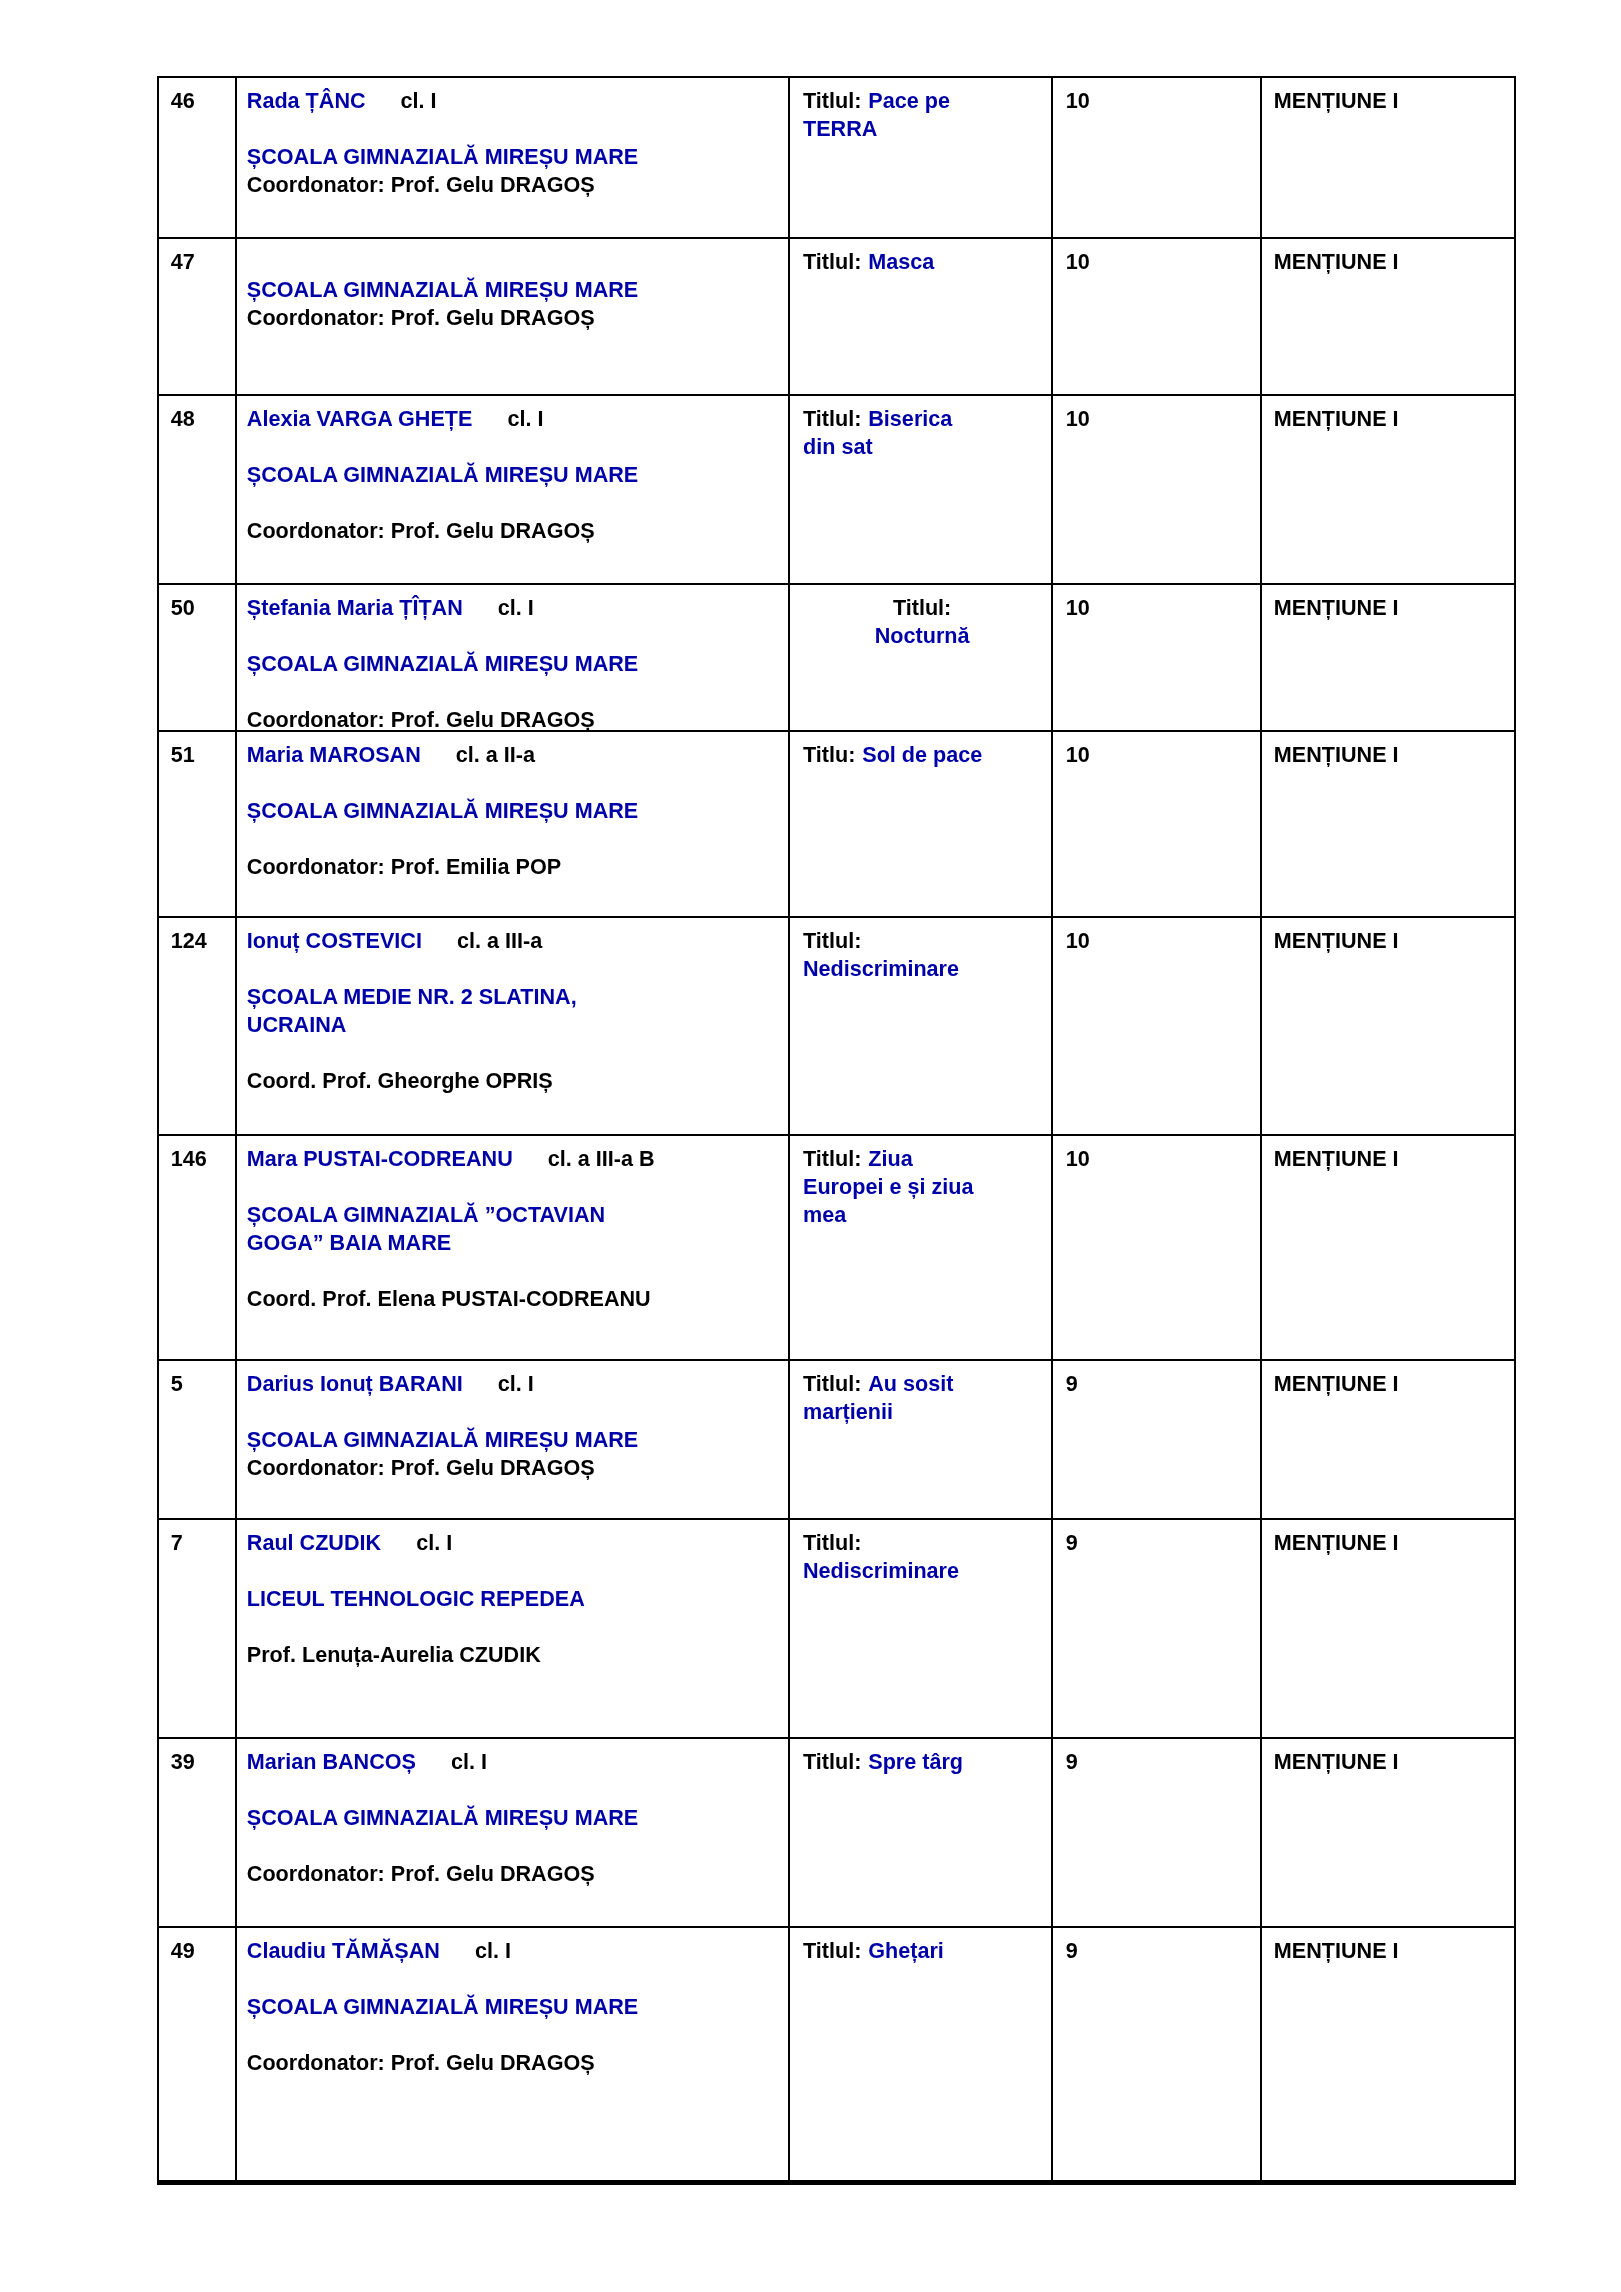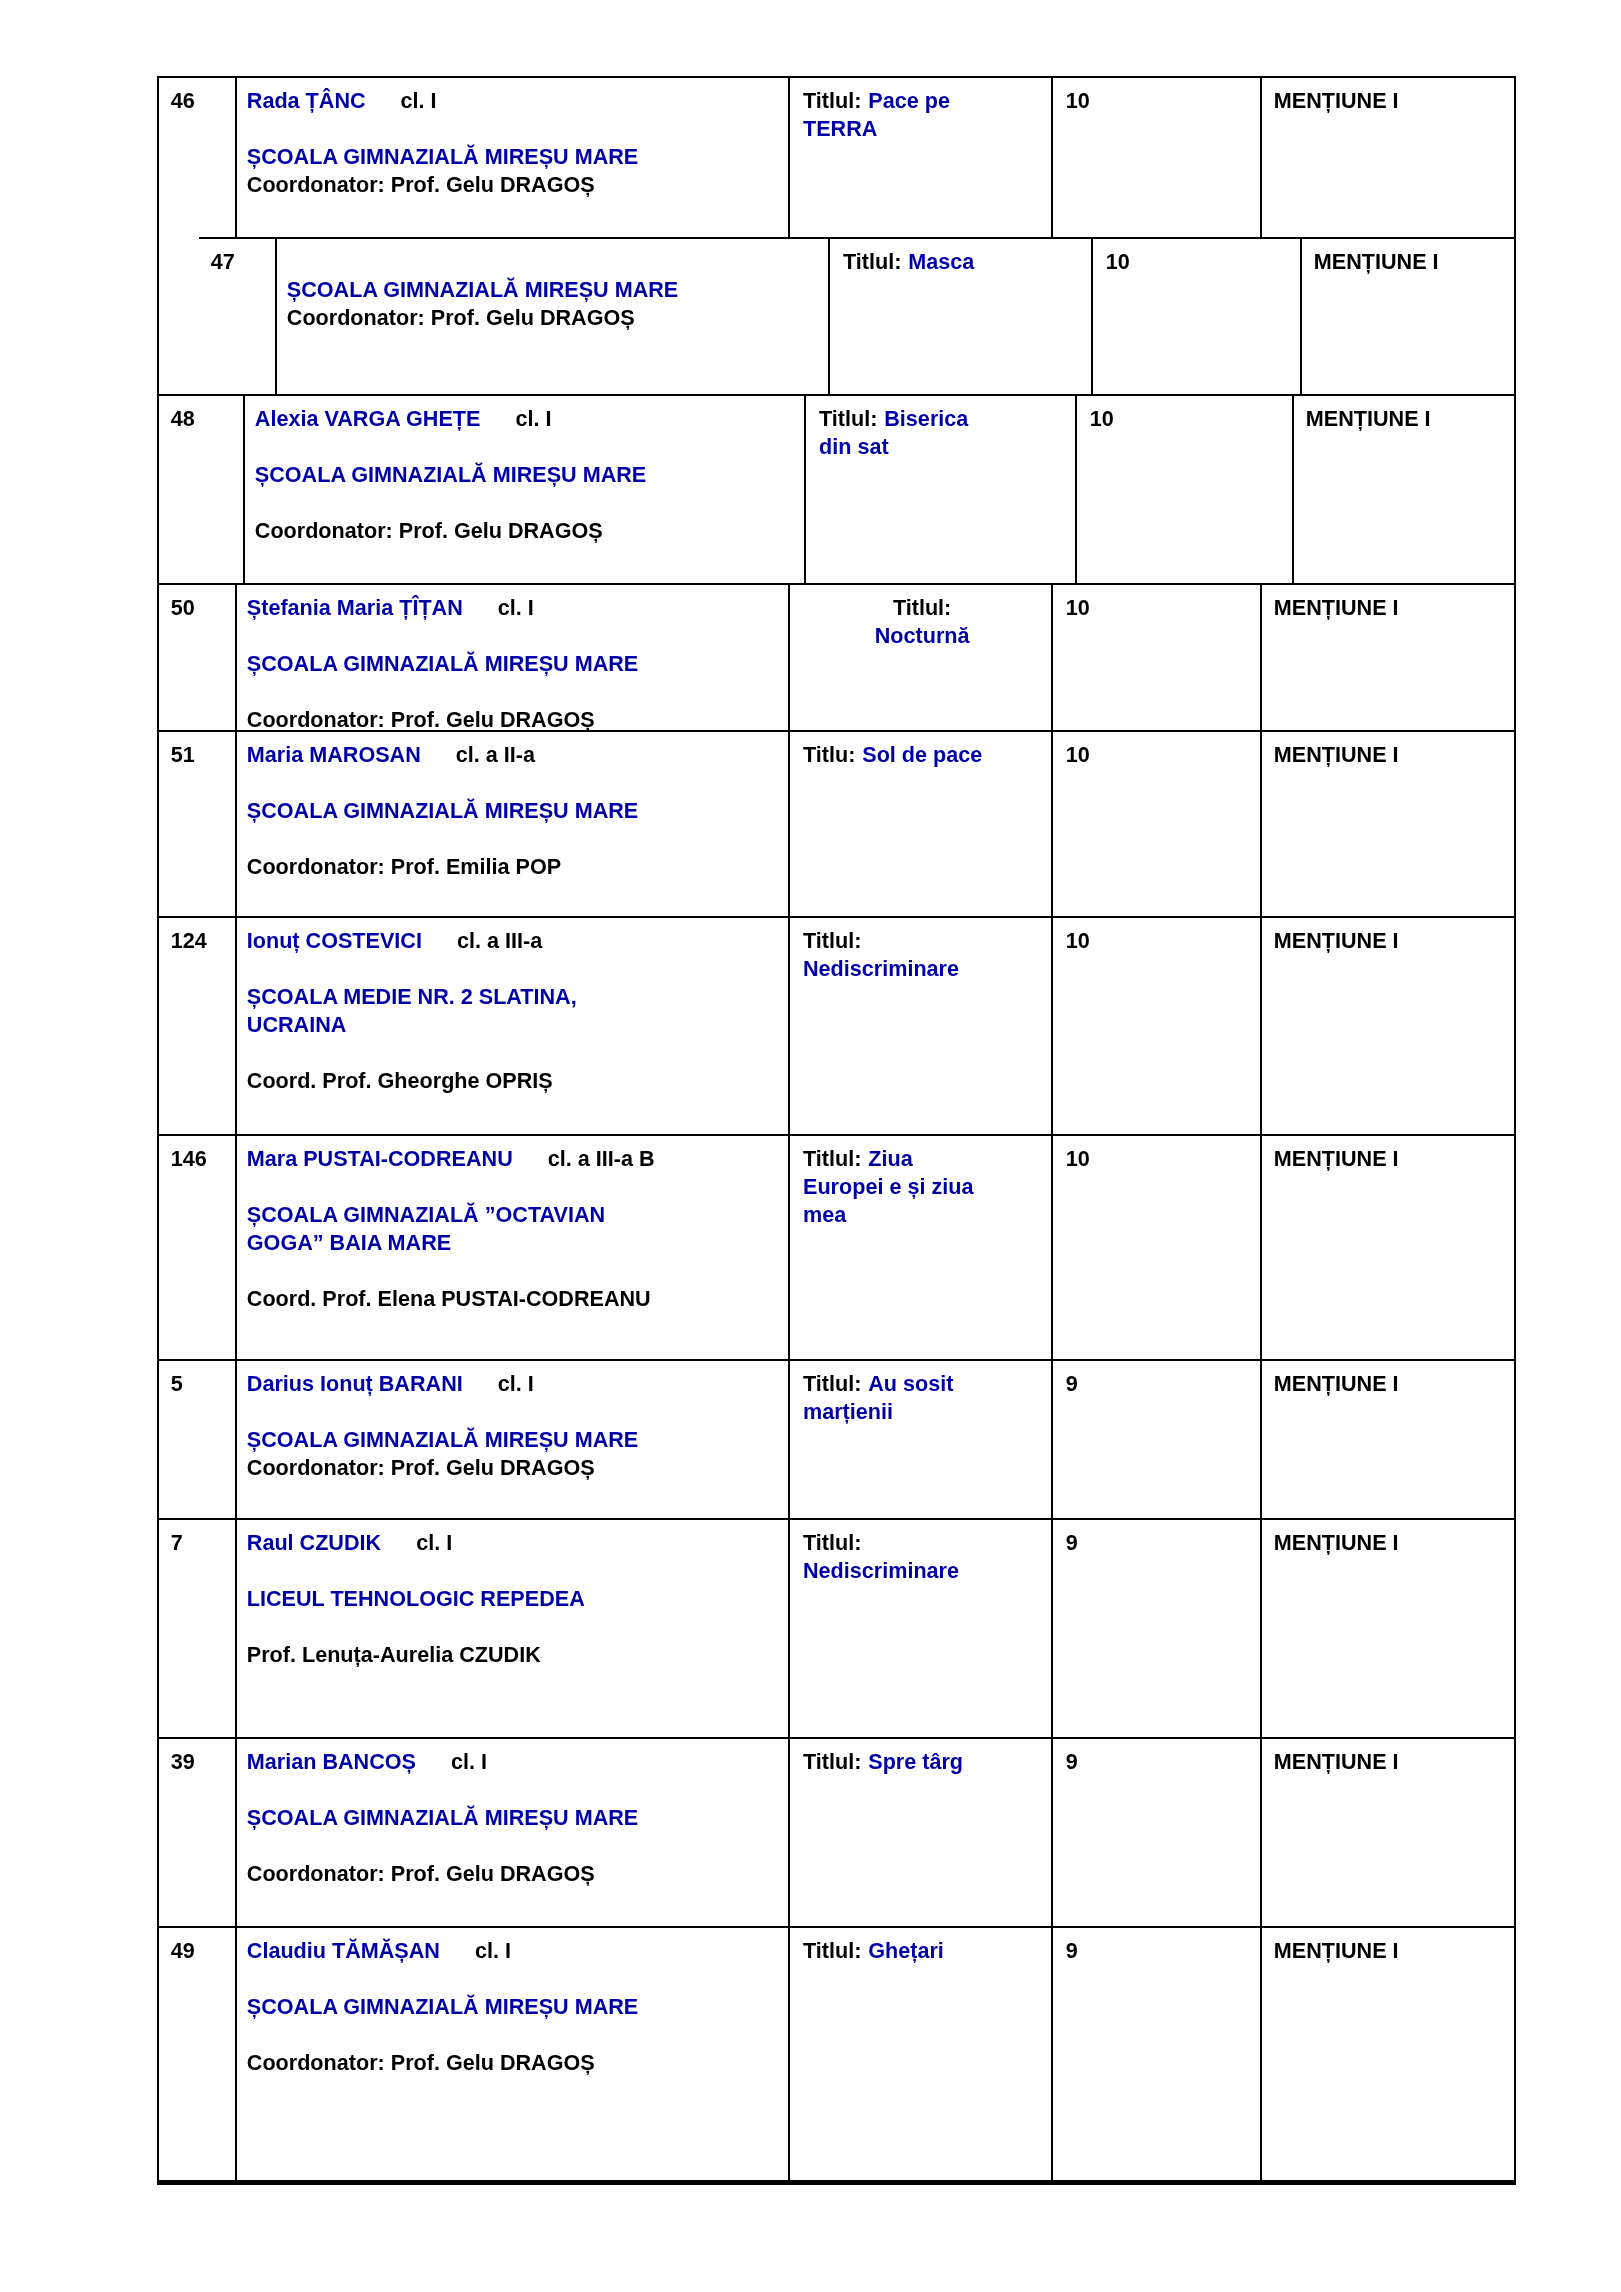--- a/index.html
+++ b/index.html
@@ -66,35 +66,35 @@
 
       <div class="coord">Coordonator: Prof. Gelu DRAGOȘ</div>
     </div>
     <div class="cell c-title t-inline">
       <span class="tlabel">Titlul:</span><span class="blue artwork-title">Pace pe
 TERRA</span>
     </div>
     <div class="cell c-score">10</div>
     <div class="cell c-mention">MENȚIUNE I</div>
   </div>
-      <div class="row" style="height: 157px; margin-left: 40px;">
+      <div class="row" style="height: 157px;">
     <div class="cell c-no">47</div>
     <div class="cell c-name">
       <div class="gap"></div>
       <div class="blue school">ȘCOALA GIMNAZIALĂ MIREȘU MARE</div>
 
       <div class="coord">Coordonator: Prof. Gelu DRAGOȘ</div>
     </div>
     <div class="cell c-title t-inline">
       <span class="tlabel">Titlul:</span><span class="blue artwork-title">Masca</span>
     </div>
     <div class="cell c-score">10</div>
     <div class="cell c-mention">MENȚIUNE I</div>
   </div>
-      <div class="row" style="height: 189px; gap: 8px;">
+      <div class="row" style="height: 189px;">
     <div class="cell c-no">48</div>
     <div class="cell c-name">
       <div class="nameline">
         <span class="blue">Alexia VARGA GHEȚE</span><span class="cls">cl. I</span>
       </div>
       <div class="gap"></div>
       <div class="blue school">ȘCOALA GIMNAZIALĂ MIREȘU MARE</div>
       <div class="gap gap2"></div>
       <div class="coord">Coordonator: Prof. Gelu DRAGOȘ</div>
     </div>

